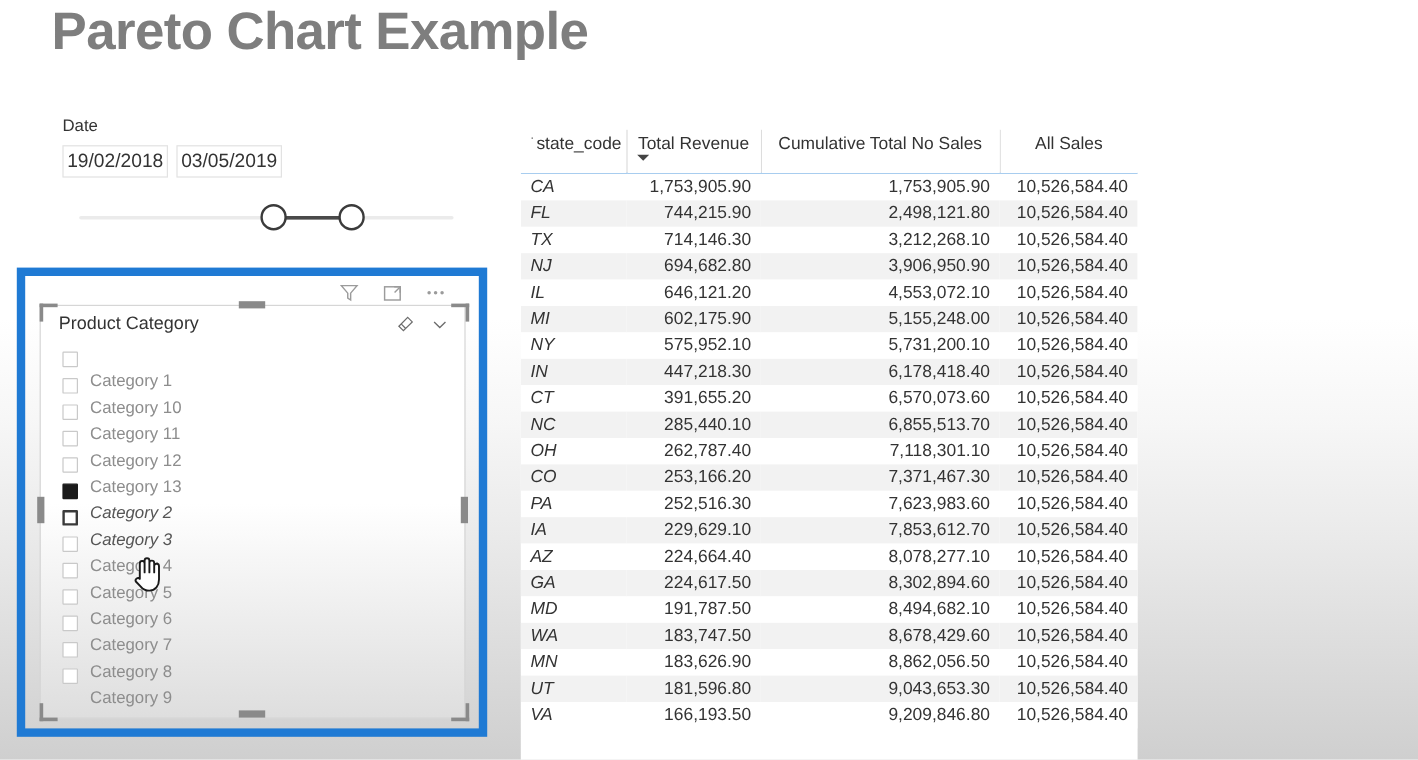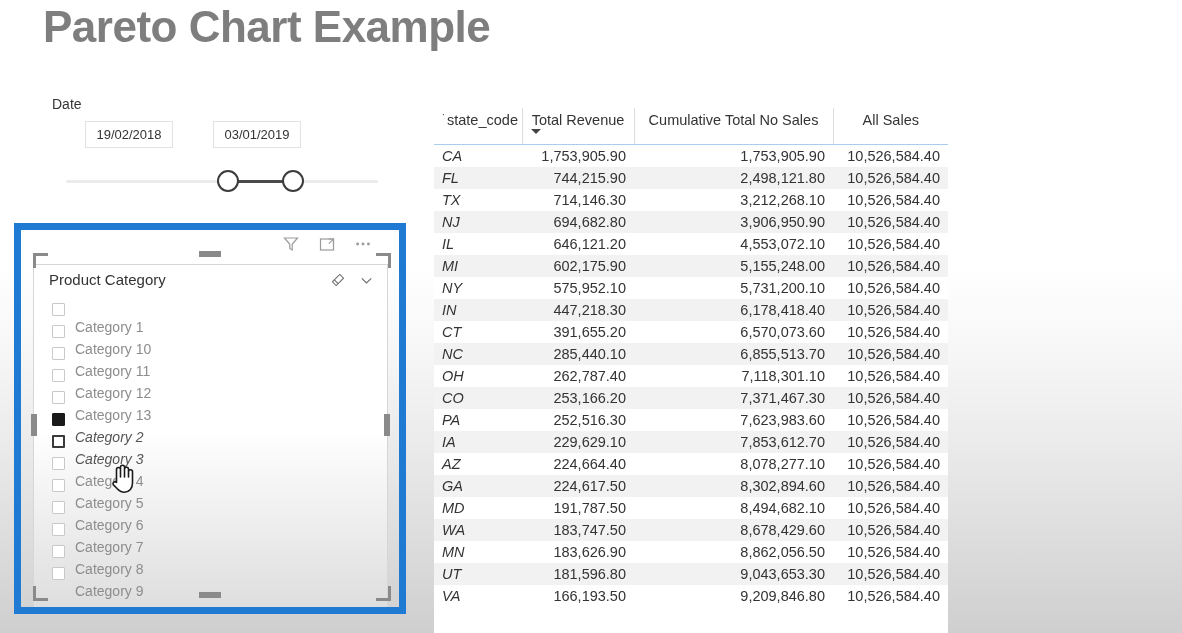--- a/index.html
+++ b/index.html
@@ -20,22 +20,22 @@
   }
 
   
   #date-slicer{position:absolute;left:52px;top:98px;width:330px;}
   #date-slicer .slicer-label{
     font-size:14px;color:#333;margin-bottom:11px;line-height:12px;
   }
   .date-boxes{display:flex;gap:7px;}
   .date-box{
     width:88px;height:27px;border:1px solid #e2e2e2;background:#fff;
-    font-size:13px;color:#333;display:flex;align-items:center;
-    justify-content:center;box-sizing:border-box;margin-left:33px;
+    font-size:16px;color:#333;display:flex;align-items:center;
+    justify-content:center;box-sizing:border-box;
   }
   .slider-wrap{position:relative;height:34px;margin-top:16px;width:326px;}
   .slider-track{
     position:absolute;left:14px;top:16px;width:312px;height:3px;
     background:#ebebeb;border-radius:2px;
   }
   .slider-fill{
     position:absolute;left:175px;top:16px;width:65px;height:3px;background:#4a4a4a;
   }
   .slider-handle{
@@ -56,21 +56,21 @@
     position:absolute;left:282px;top:231px;width:110px;height:26px;
     display:flex;align-items:center;gap:18px;
   }
   #visual-toolbar .tb-icon{
     width:18px;height:18px;color:#9b9b9b;display:block;cursor:pointer;
   }
   #visual-toolbar .tb-icon svg{display:block;}
 
   
   #product-category-slicer{
-    position:absolute;left:33px;top:264px;width:355px;height:345px;
+    position:absolute;left:33px;top:254px;width:355px;height:345px;
     background:linear-gradient(to bottom,#ffffff 0%,#ffffff 48%,#f6f6f6 62%,#ececec 78%,#e3e3e3 92%,#dedede 100%);
     border:1px solid #d6d6d6;box-sizing:border-box;
   }
   #slicer-header{
     position:relative;height:30px;padding:6px 10px 0 15px;box-sizing:border-box;
   }
   #slicer-title{
     font-size:15px;color:#333;line-height:18px;display:inline-block;
   }
   #slicer-header-actions{
@@ -142,21 +142,21 @@
 </style>
 </head>
 <body>
 
 <div id="page-title">Pareto Chart Example</div>
 
 <div id="date-slicer">
   <div class="slicer-label">Date</div>
   <div class="date-boxes">
     <div class="date-box">19/02/2018</div>
-    <div class="date-box">03/01/2019</div>
+    <div class="date-box">03/05/2019</div>
   </div>
   <div class="slider-wrap">
     <div class="slider-track"></div>
     <div class="slider-fill"></div>
     <div class="slider-handle h1"></div>
     <div class="slider-handle h2"></div>
   </div>
 </div>
 
 <div id="visual-toolbar">

